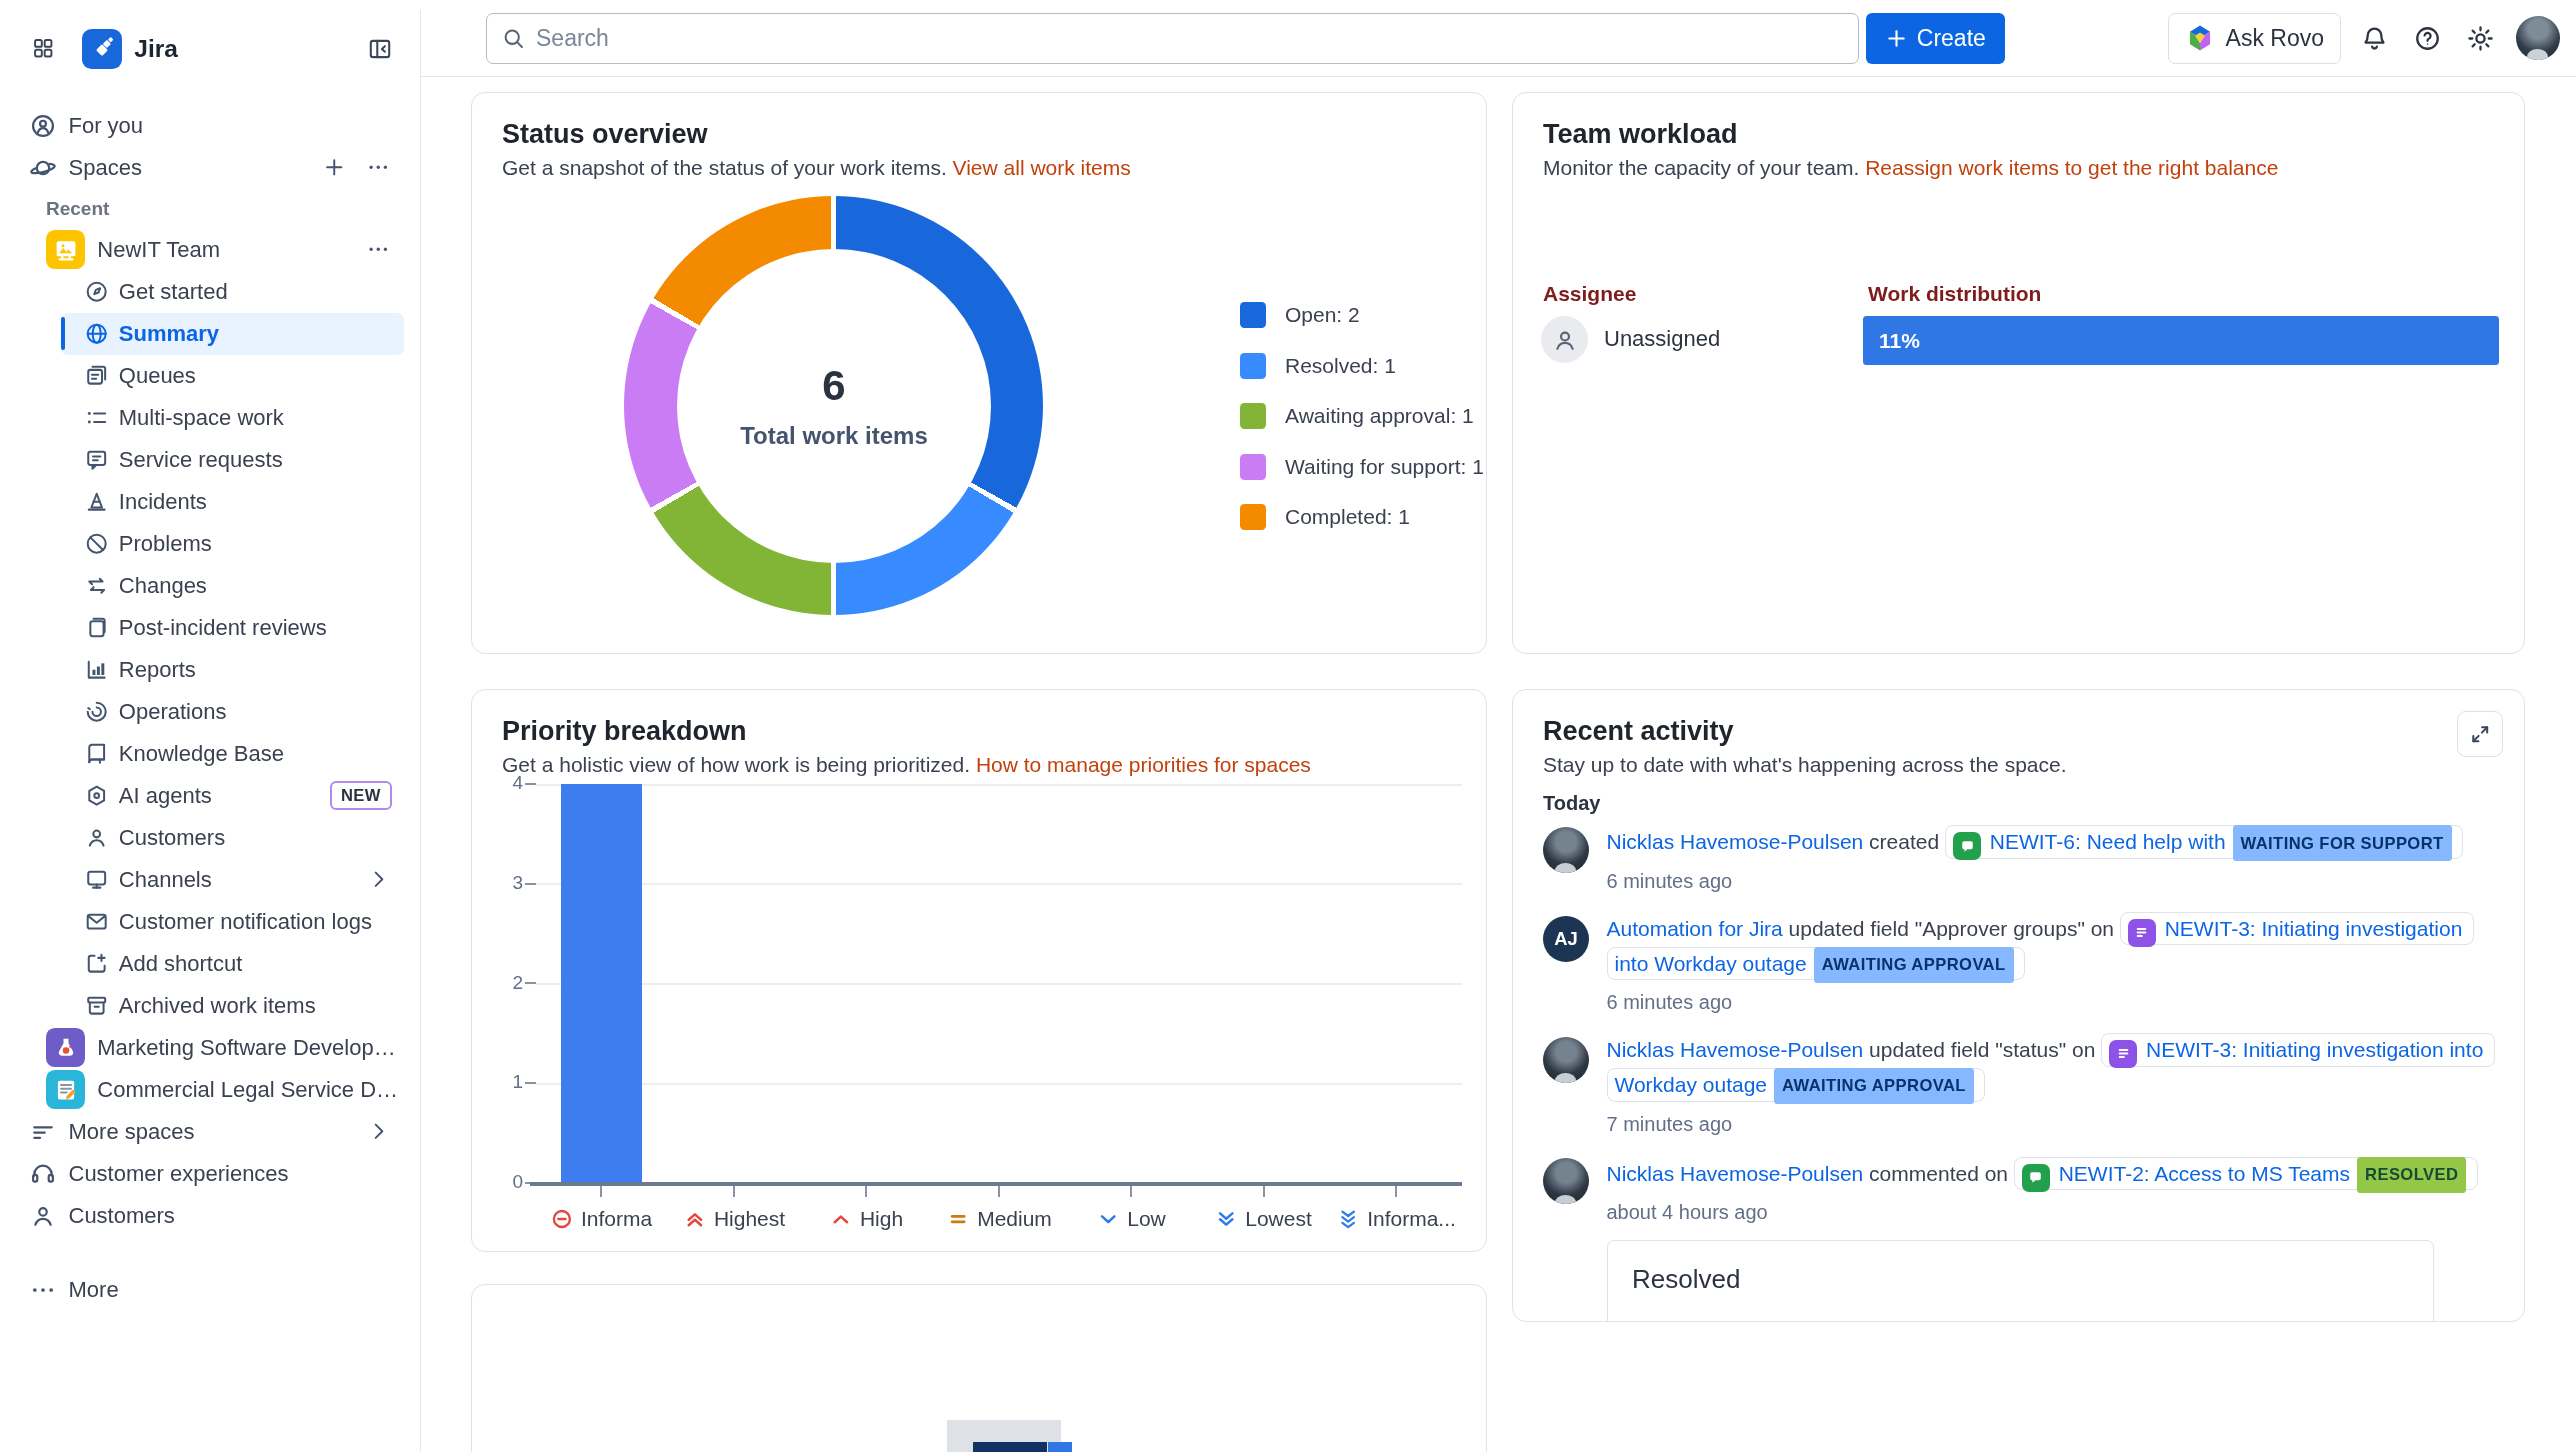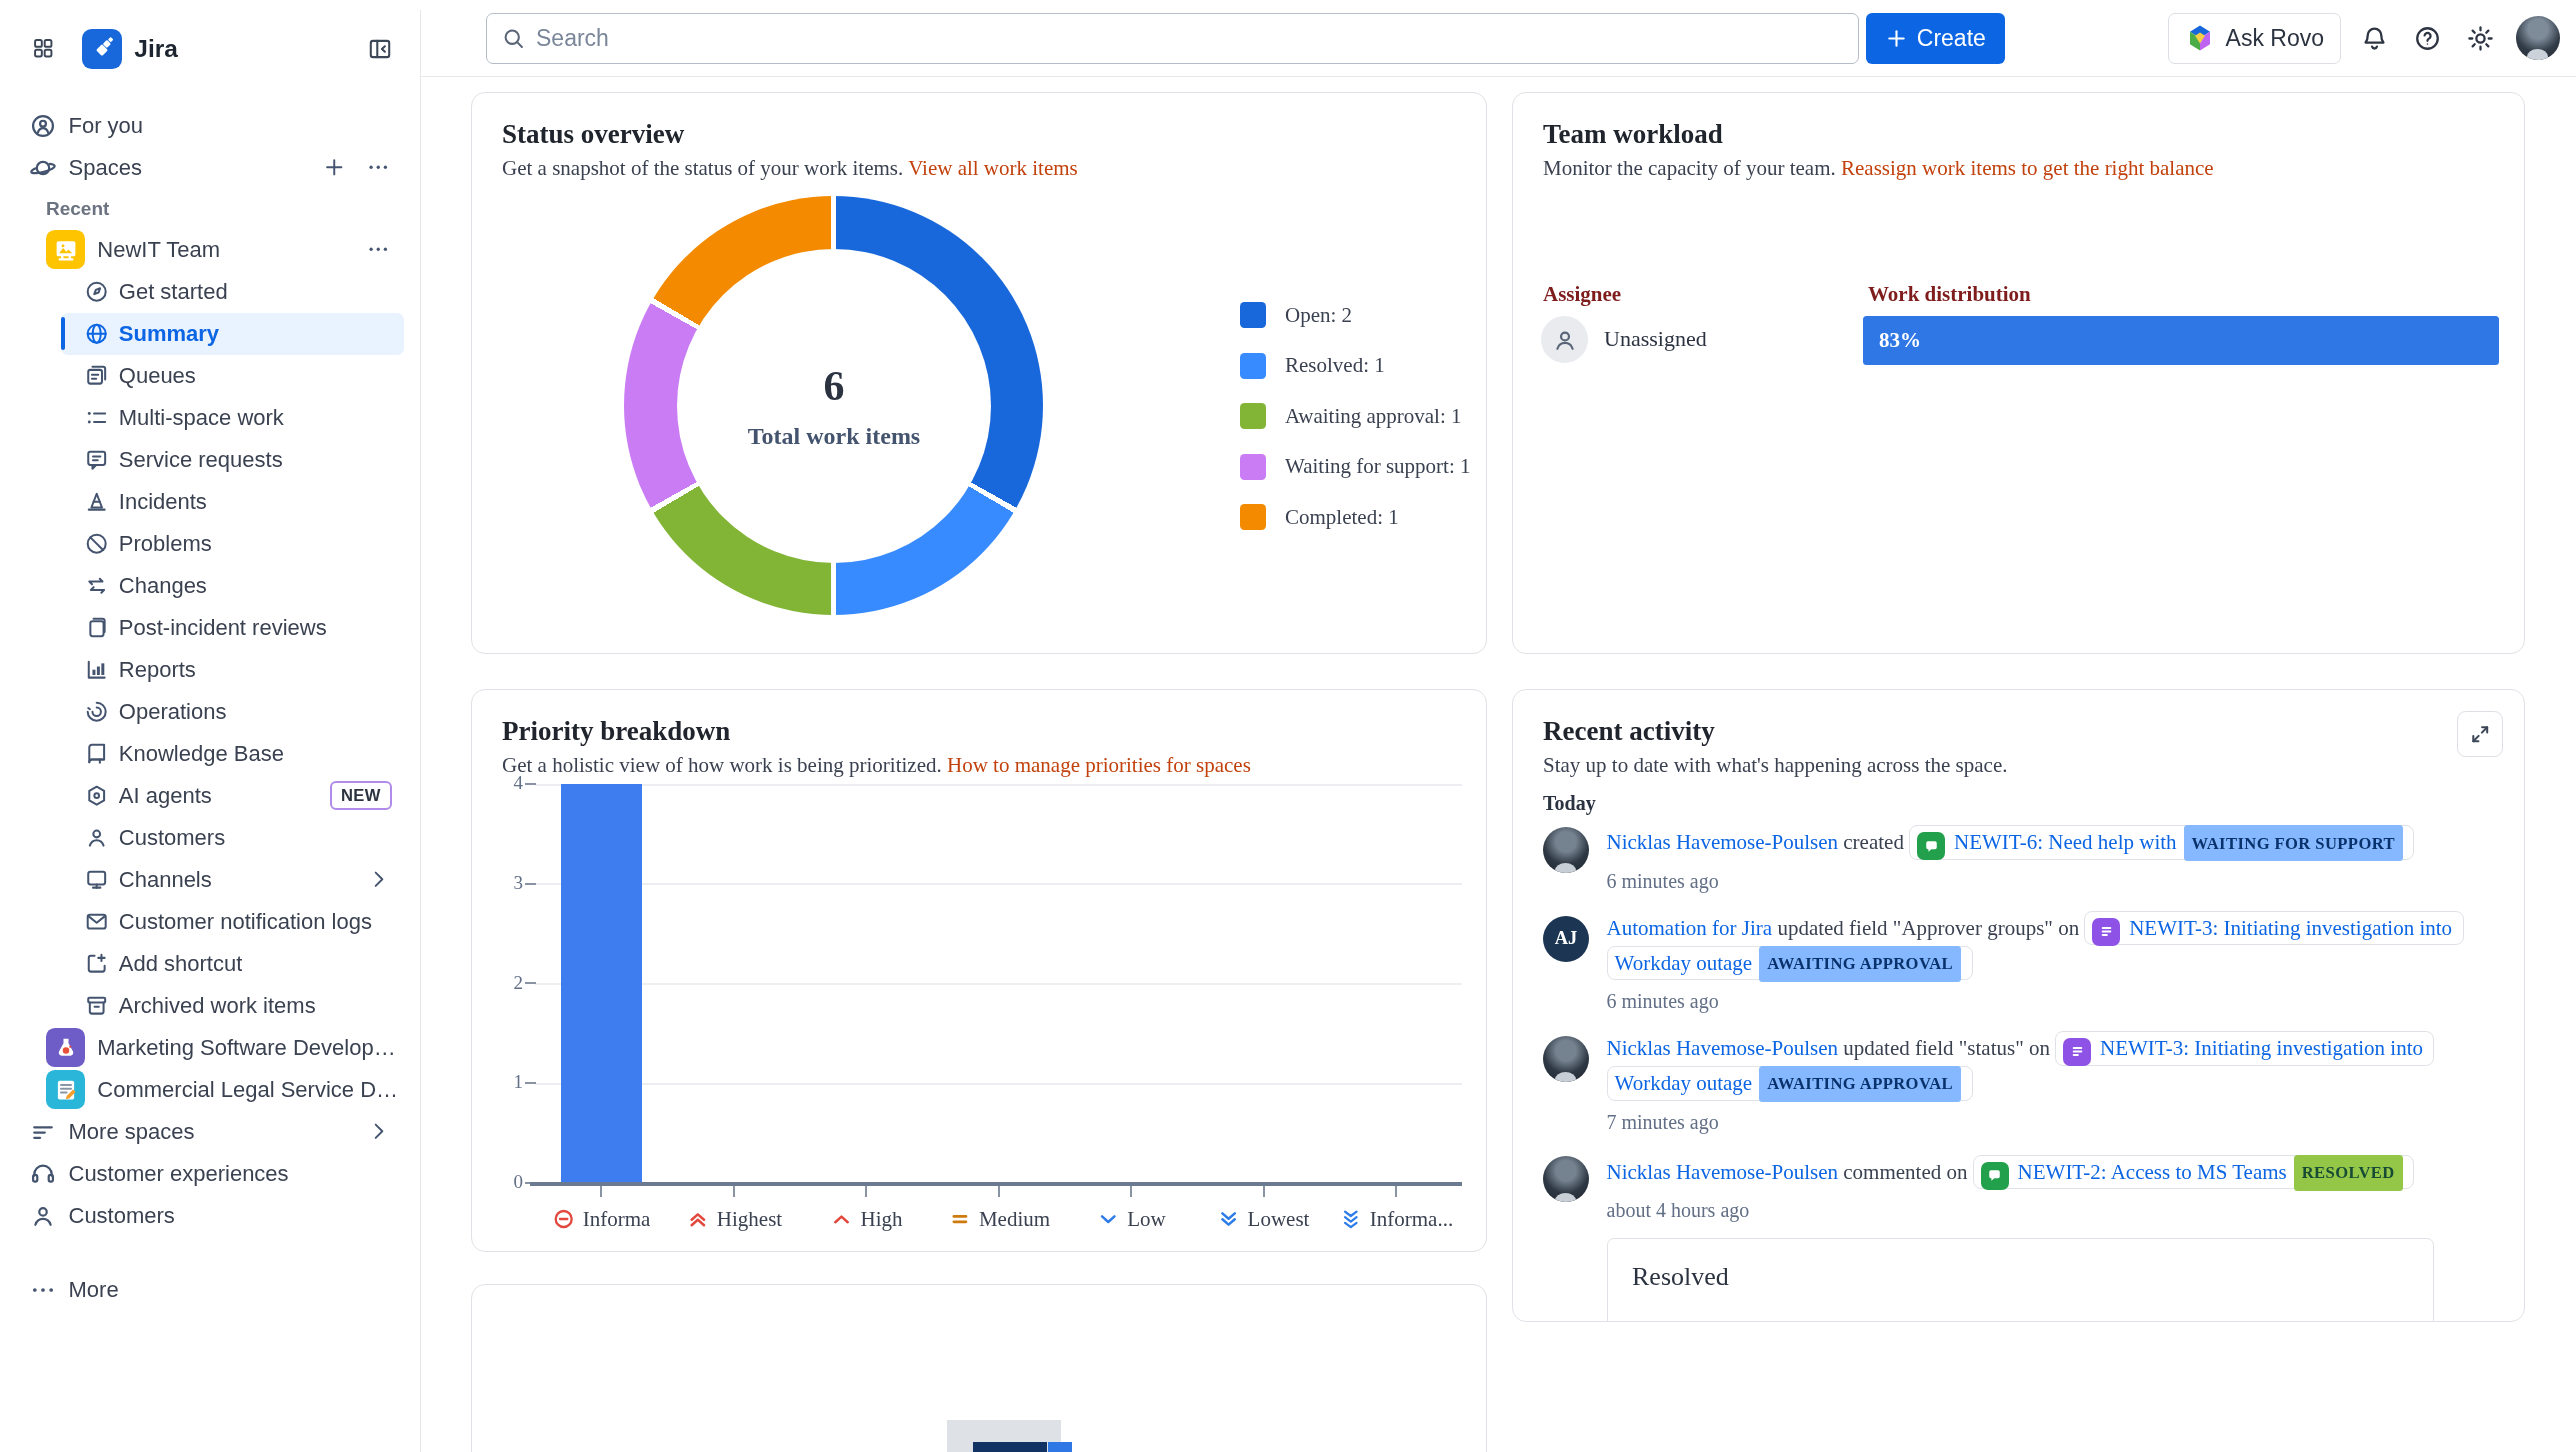--- a/index.html
+++ b/index.html
@@ -68,21 +68,21 @@
   .tb-icon-btn { width:39px; height:39px; margin-left:14px; background:none; border:none; color:#2E3542;
     display:flex; align-items:center; justify-content:center; cursor:pointer; }
   .tb-icon-btn svg { width:29px; height:29px; }
   .tb-avatar { width:44px; height:44px; border-radius:50%; margin-left:16px; cursor:pointer;
     background:radial-gradient(circle at 50% 30%, #7E8B99 0 26%, #323C48 60%, #1E2630 100%);
     border:none; position:relative; overflow:hidden; }
   .tb-avatar::after { content:""; position:absolute; left:11.4px; bottom:-5.3px; width:21px; height:16px;
     border-radius:50% 50% 0 0; background:#CBD2D9; }
 
   
-  .content { position:absolute; left:421px; top:77px; width:2155px; height:1376px;font-family:Liberation Serif, serif; }
+  .content { position:absolute; left:421px; top:77px; width:2155px; height:1376px; }
   .card { position:absolute; background:#fff; border:1.8px solid #DFE2E7; border-radius:14px; overflow:hidden; }
   #card-status   { left:50px;  top:15px;  width:1016px; height:562px; }
   #card-workload { left:1091px; top:15px; width:1013px; height:562px; }
   #card-priority { left:50px;  top:612px; width:1016px; height:563px; }
   #card-activity { left:1091px; top:612px; width:1013px; height:633px; }
   #card-extra    { left:50px;  top:1207px; width:1016px; height:245px; }
 
   .card-head { padding:24.5px 30px 0 30px; }
   .card-title { font-size:27px; font-weight:bold; color:#20252D; line-height:32px; }
   .card-sub { margin-top:5.3px; font-size:21px; color:#3A4150; line-height:26px; }
@@ -588,21 +588,21 @@
       <div class="wl-col-head" id="wl-col-dist">Work distribution</div>
       <div class="wl-avatar">
           <svg viewBox="0 0 24 24" fill="none" stroke="currentColor" stroke-width="1.9" stroke-linecap="round">
             <circle cx="12" cy="9" r="3.4"></circle>
             <path d="M5.5 19.5c1-3.3 3.4-5 6.5-5s5.5 1.7 6.5 5"></path>
           </svg>
         </div>
       <div class="wl-name">Unassigned</div>
       <div class="wl-track">
         <div class="wl-bar" id="wl-bar" style="width: 100%; background: rgb(46, 119, 229);">
-          <span>83%</span>
+          <span>11%</span>
         </div>
       </div>
     </section>
 
     <section class="card" id="card-priority">
       <div class="card-head">
         <h2 class="card-title">Priority breakdown</h2>
         <p class="card-sub">
           <span>Get a holistic view of how work is being prioritized.</span>
           <a href="#">How to manage priorities for spaces</a>

